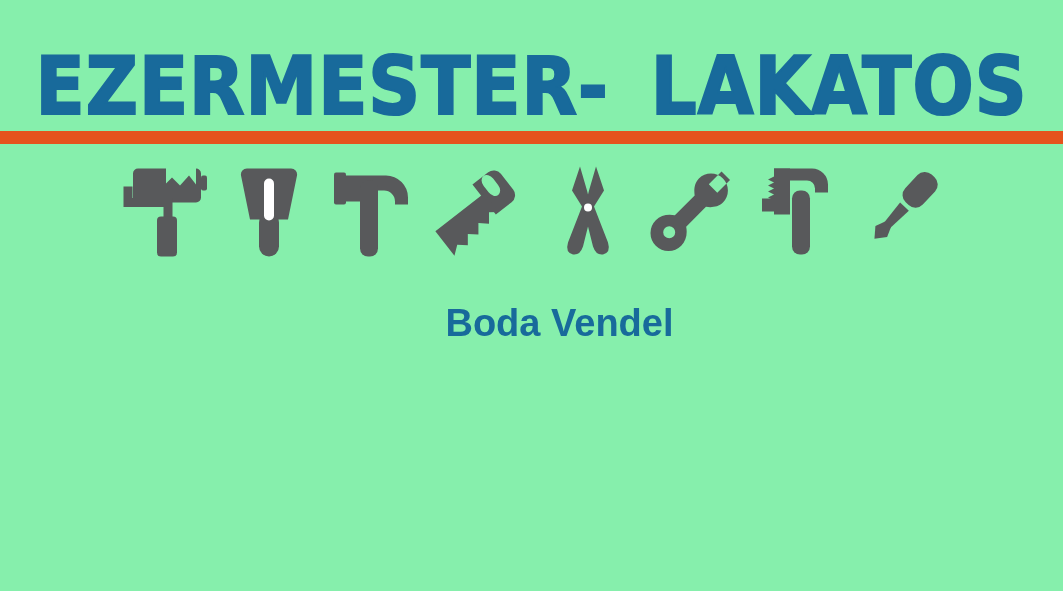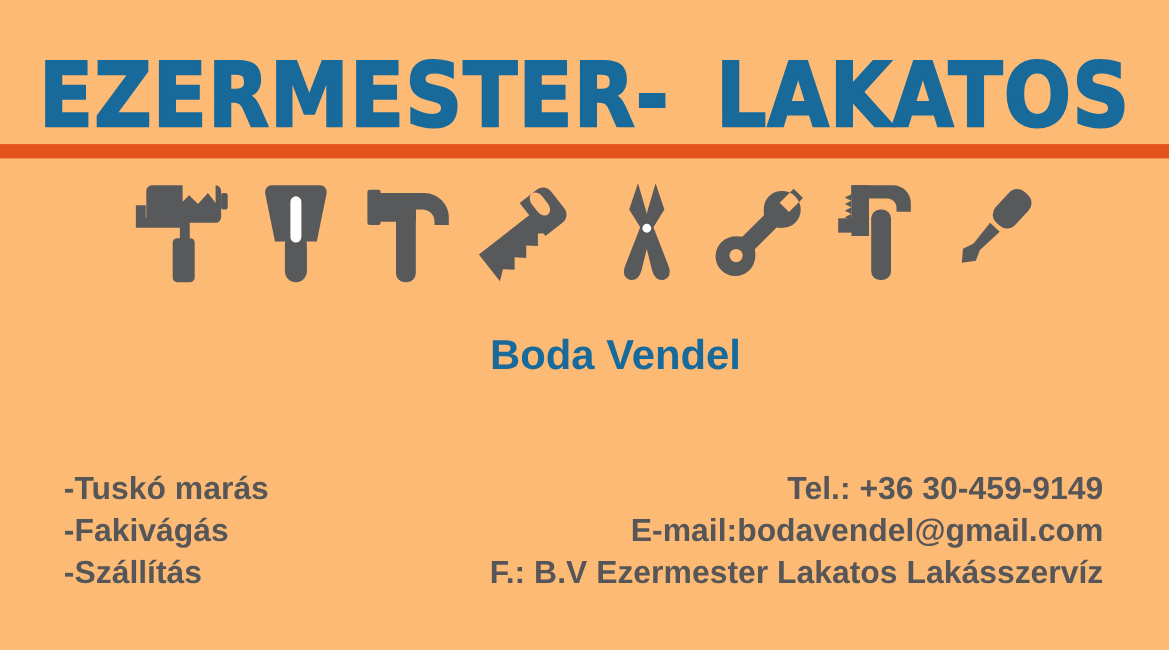--- a/index.html
+++ b/index.html
@@ -1,17 +1,17 @@
 <!DOCTYPE html>
 <html><head>
 <meta charset="utf-8">
 <style>
   html,body { margin:0; padding:0; background:#ffffff; }
   .card {
-    position:relative; width:1063px; height:591px; background:#fdba74;
+    position:relative; width:1063px; height:591px; background:#86efac;
     overflow:hidden; font-family:"Liberation Sans", sans-serif;
   }
   
   .title-row { position:absolute; top:46px; left:0; width:100%; text-align:center; }
   .title-inner {
     display:inline-block; transform:scaleY(1.12); transform-origin:center top;
     font-family:"DejaVu Sans", sans-serif; font-weight:bold; font-size:72px;
     color:#186a9b; letter-spacing:1px; -webkit-text-stroke:2px #186a9b;
     white-space:nowrap; line-height:1;
   }
@@ -109,26 +109,14 @@
           <rect x="38" y="0" width="24" height="38" rx="10"></rect>
           <path d="M44,42 h12 l-2,26 h-8 z"></path>
           <path d="M46,66 h8 l4,10 -8,10 -8,-10 z"></path>
         </g>
       </svg>
     </span>
   </div>
 
   <div class="person-name">Boda Vendel</div>
 
-  <div class="bottom">
-    <div class="services">
-      <div>-Tuskó marás</div>
-      <div>-Fakivágás</div>
-      <div>-Szállítás</div>
-    </div>
-    <div class="contact">
-      <div>Tel.: +36 30-459-9149</div>
-      <div>E-mail:bodavendel@gmail.com</div>
-      <div>F.: B.V Ezermester Lakatos Lakásszervíz</div>
-    </div>
-  </div>
 
 </div>
 
 </body></html>

